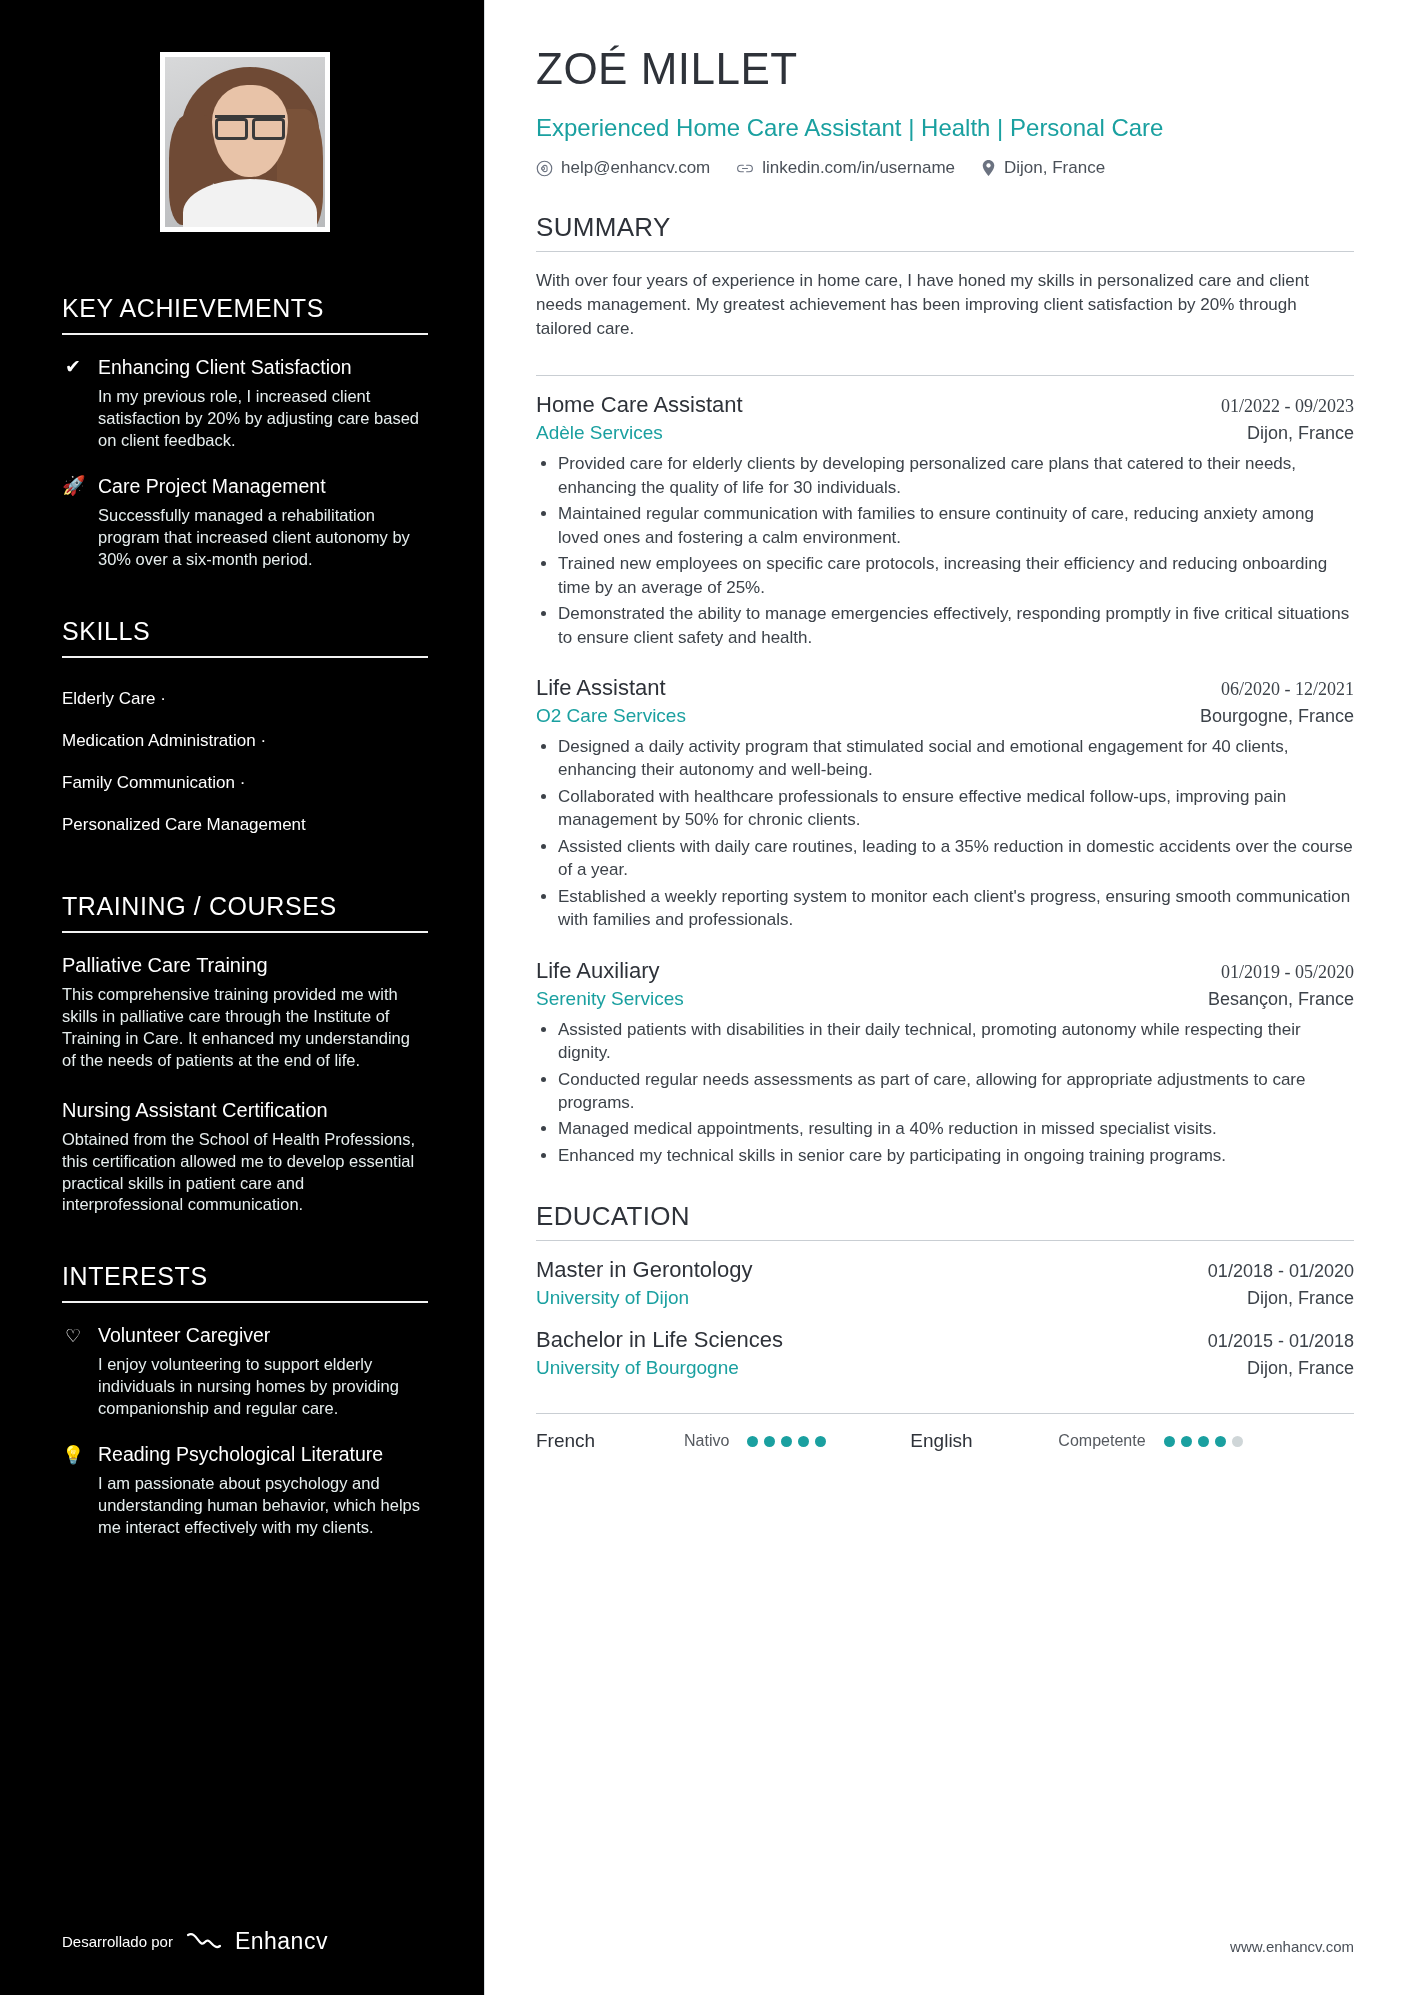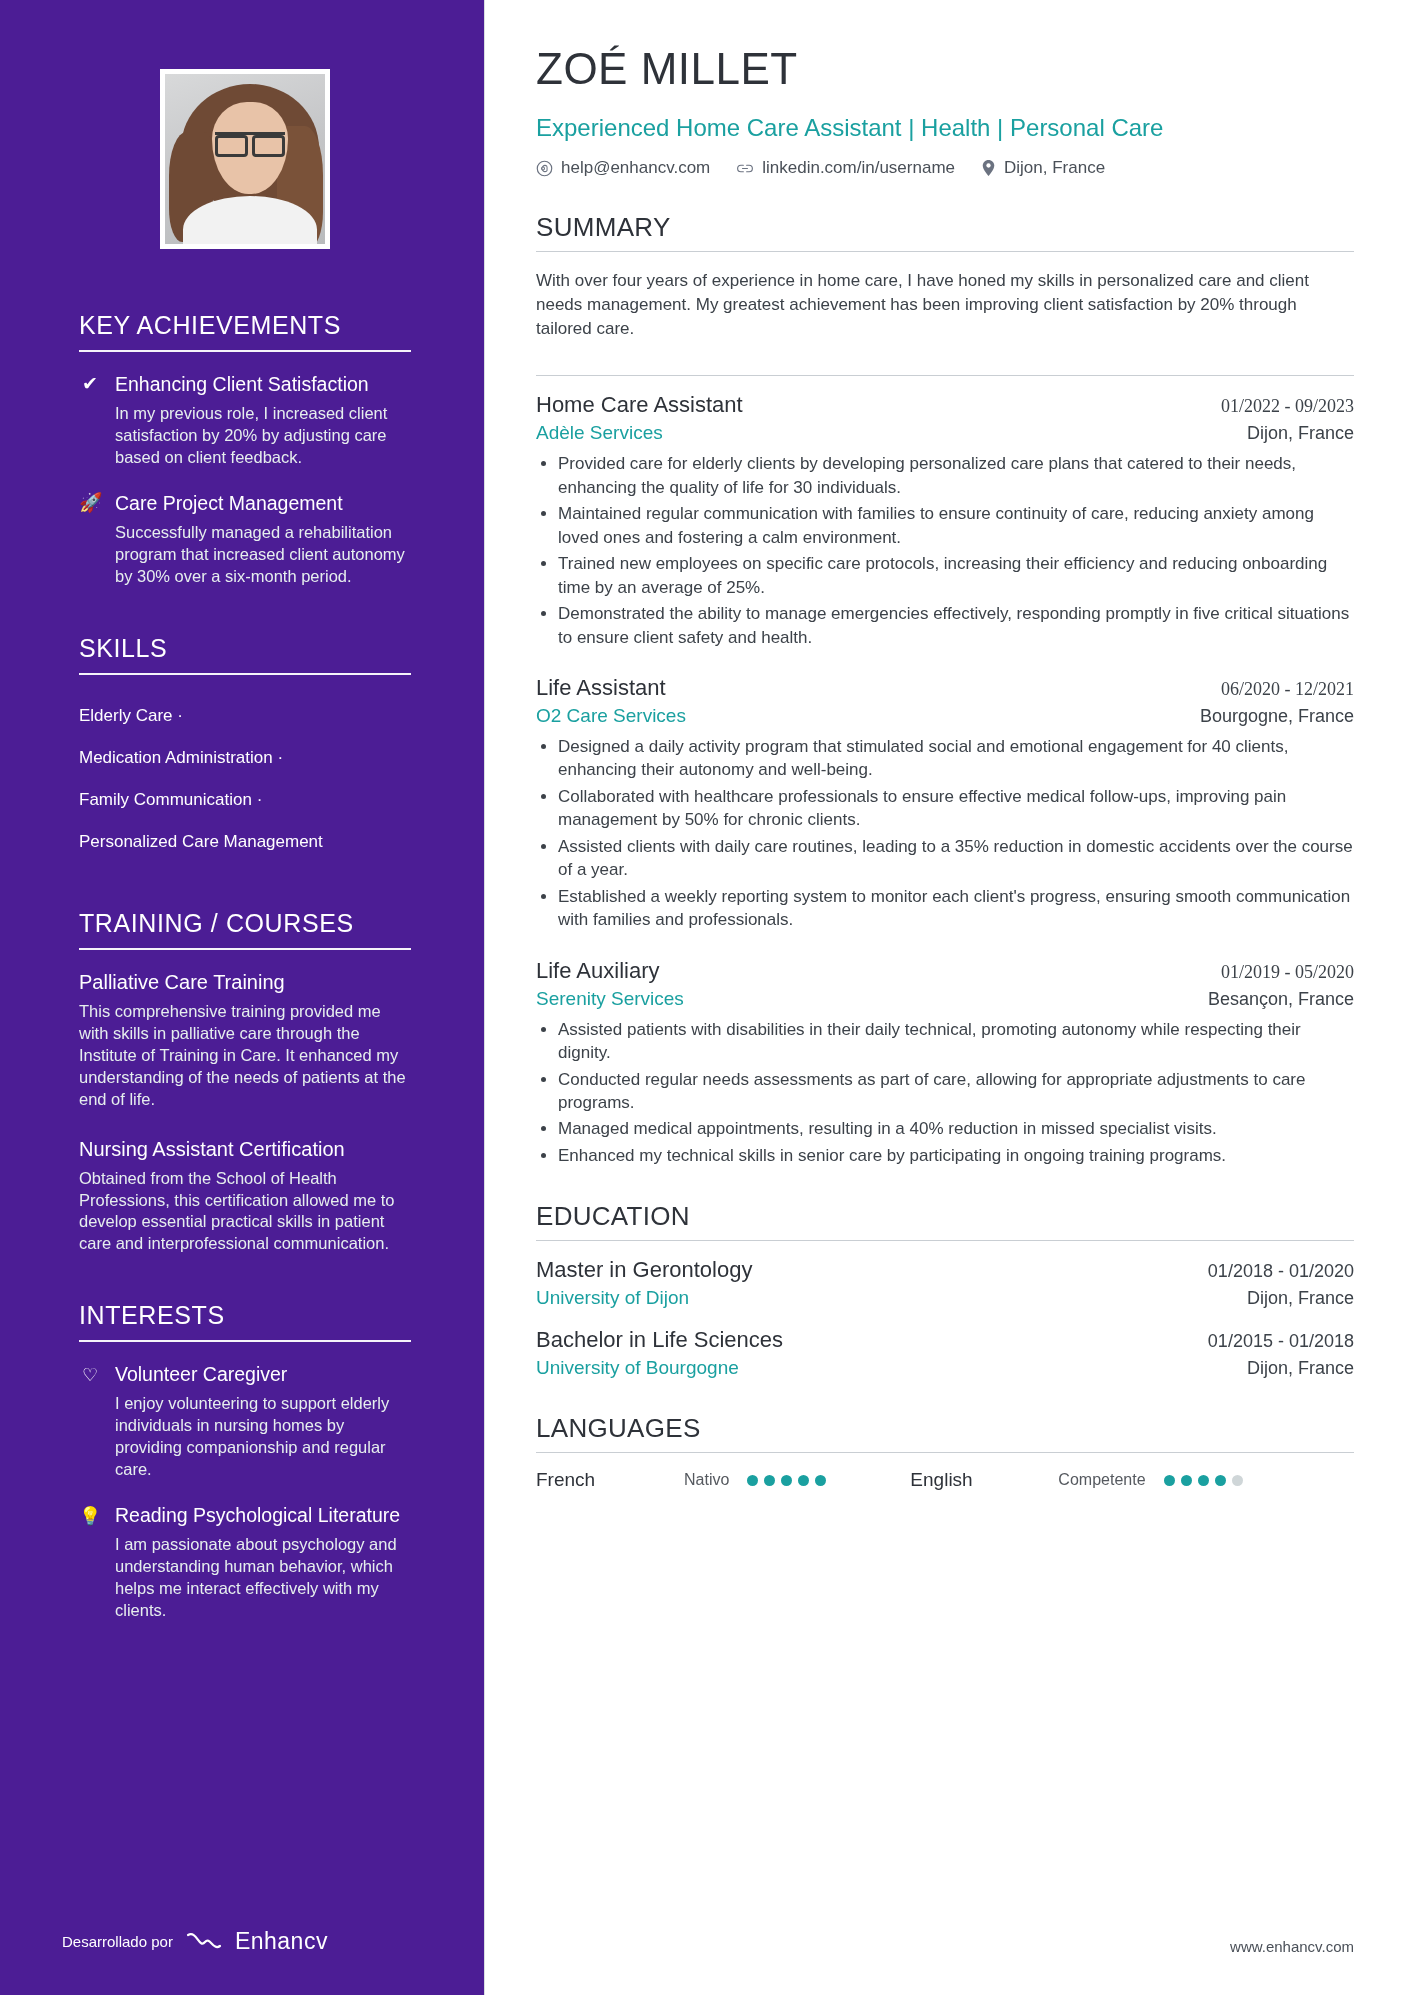--- a/index.html
+++ b/index.html
@@ -10,23 +10,23 @@
     font-family: "Liberation Sans", sans-serif;
     background: #ffffff;
     color: #33383f;
     overflow: hidden;
   }
   .page { display:flex; width:1410px; height:1995px; position:relative; }
 
   
   .sidebar {
     width: 484px;
-    background: #4c1d95;
+    background: #000000;
     color: #ffffff;
-    padding: 17px;
+    padding: 0;
     position: relative;
     flex: 0 0 484px;
   }
   .sidebar-inner { padding: 52px 56px 0 62px; }
   .photo-wrap { display:flex; justify-content:center; margin-bottom: 62px; }
   .photo {
     width: 170px; height: 180px;
     border: 5px solid #ffffff;
     background: linear-gradient(160deg,#d8d9da 0%,#c3c4c6 55%,#b9bbbd 100%);
     position: relative;
@@ -377,21 +377,20 @@
           <div class="edu-date">01/2015 - 01/2018</div>
         </div>
         <div class="edu-row2">
           <div class="edu-school">University of Bourgogne</div>
           <div class="edu-loc">Dijon, France</div>
         </div>
       </div>
     </section>
 
     <section class="sec">
-      <h2 class="sec-h">LANGUAGES</h2>
       <div class="sec-rule"></div>
 
       <div class="langs">
         <div class="lang">
           <div class="lang-name">French</div>
           <div class="lang-level">Nativo</div>
           <div class="dots">
             <span></span>
             <span></span>
             <span></span>

